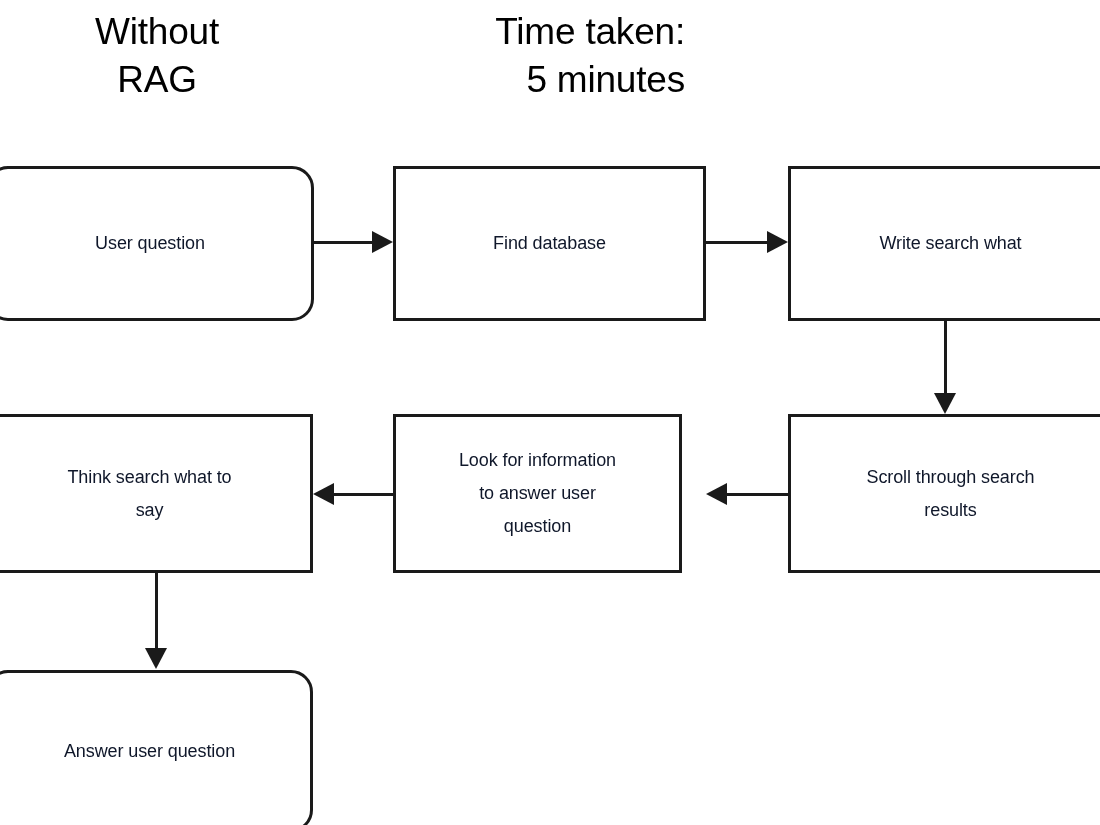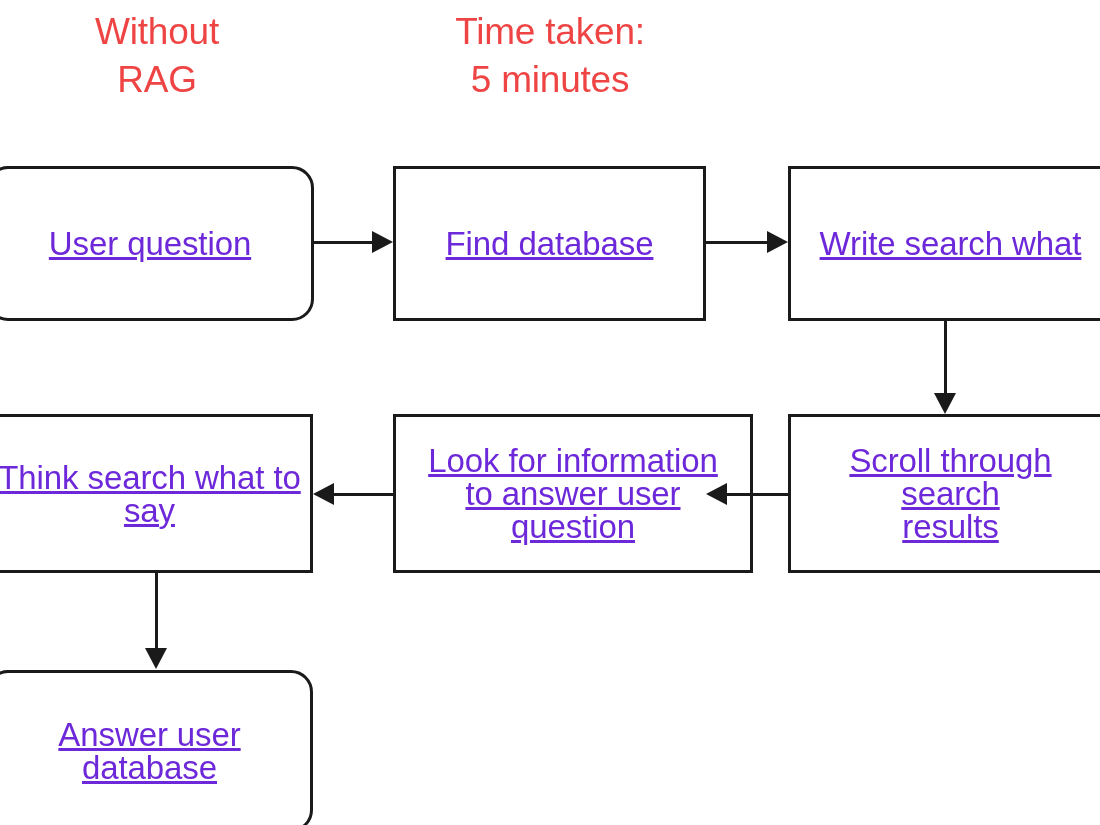--- a/index.html
+++ b/index.html
@@ -17,63 +17,63 @@
     width: 1100px;
     height: 825px;
     background: #ffffff;
     overflow: hidden;
   }
   .header-text {
     position: absolute;
     text-align: center;
     font-size: 37px;
     line-height: 48px;
-    color: #ef4444;
+    color: #000000;
     white-space: pre-line;
     letter-spacing: -0.2px;
   }
   #header-without-rag {
     left: 22px;
     top: 8px;
     width: 270px;
   }
   #header-time-taken {
     left: 415px;
     top: 8px;
     width: 270px;
+    text-align: right;
   }
   .node {
     position: absolute;
     box-sizing: border-box;
     background: #ffffff;
     border: 3px solid #1a1a1a;
     display: flex;
     align-items: center;
     justify-content: center;
     text-align: center;
   }
   .node-label {
-    font-size: 33px;
+    font-size: 18px;
     line-height: 33px;
-    color: #6d28d9;
+    color: #0f172a;
     padding: 0 6px;
     white-space: pre-line;
     letter-spacing: -0.1px;
-    text-decoration: underline;
   }
   .rounded { border-radius: 22px; }
   .sharp { border-radius: 0; }
 
   
   #node-user-question      { left: -14px; top: 166px; width: 328px; height: 155px; }
   #node-find-database      { left: 393px; top: 166px; width: 313px; height: 155px; justify-content: center; }
   #node-write-search-query { left: 788px; top: 166px; width: 325px; height: 155px; }
 
   #node-think-about-what-to-say { left: -14px; top: 414px; width: 327px; height: 159px; }
-  #node-look-for-information    { left: 393px; top: 414px; width: 360px; height: 159px; }
+  #node-look-for-information    { left: 393px; top: 414px; width: 289px; height: 159px; }
   #node-scroll-through-results  { left: 788px; top: 414px; width: 325px; height: 159px; }
 
   #node-answer-user-question { left: -14px; top: 670px; width: 327px; height: 162px; }
 
   
   .conn-line {
     position: absolute;
     background: #1a1a1a;
   }
   .h-line { height: 3px; }
@@ -152,21 +152,21 @@
 to answer user
 question</span>
   </div>
 
   <div class="node sharp" id="node-scroll-through-results">
     <span class="node-label">Scroll through search
 results</span>
   </div>
 
   <div class="node rounded" id="node-answer-user-question">
-    <span class="node-label">Answer user database</span>
+    <span class="node-label">Answer user question</span>
   </div>
 
   <div class="conn-line h-line" id="edge1-line"></div>
   <div class="arrowhead arrow-right" id="edge1-head"></div>
 
   <div class="conn-line h-line" id="edge2-line"></div>
   <div class="arrowhead arrow-right" id="edge2-head"></div>
 
   <div class="conn-line v-line" id="edge3-line"></div>
   <div class="arrowhead arrow-down" id="edge3-head"></div>

